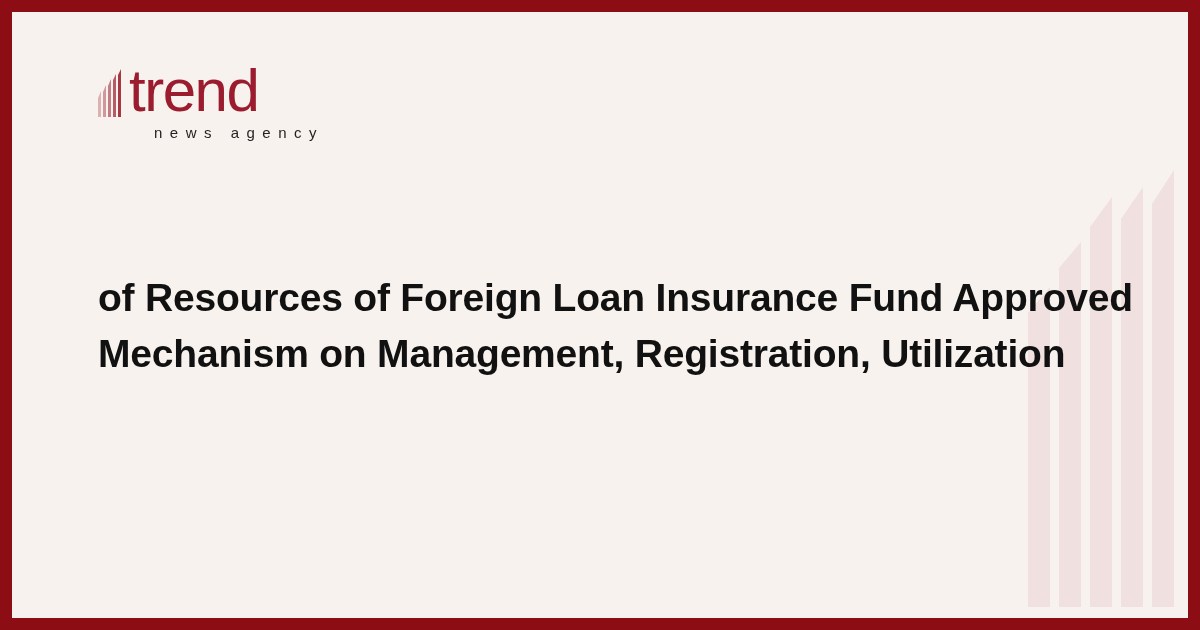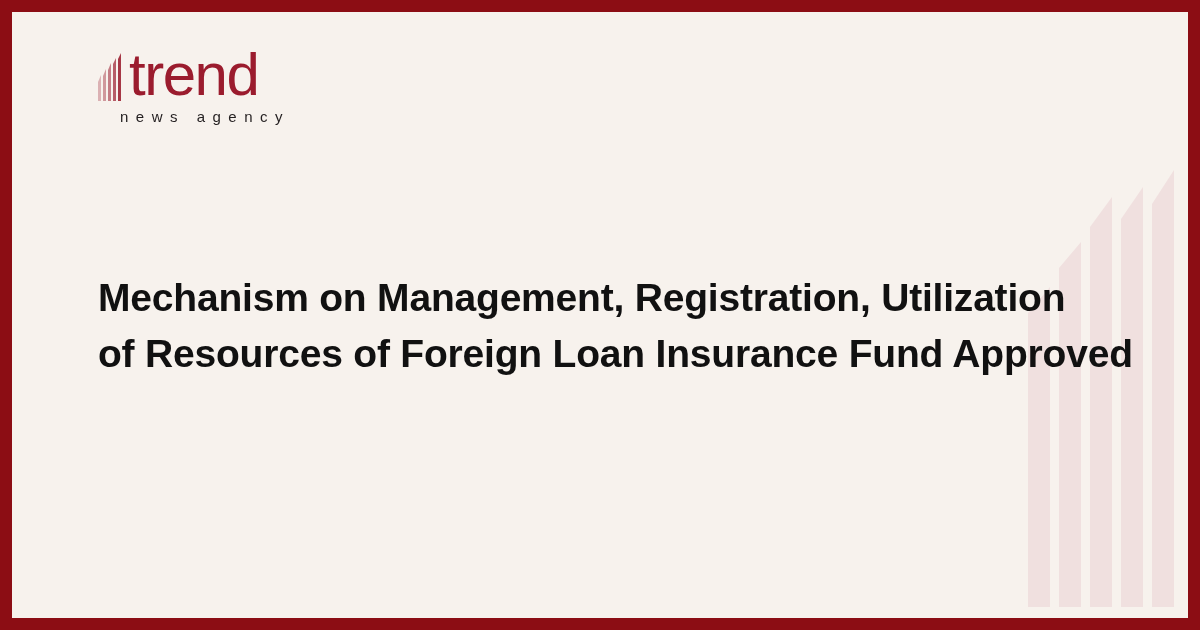--- a/index.html
+++ b/index.html
@@ -52,22 +52,23 @@
   .watermark .wm-bar.b1 { height: 320px; clip-path: polygon(0 26px, 100% 0,   100% 100%, 0 100%); }
   .watermark .wm-bar.b2 { height: 365px; clip-path: polygon(0 26px, 100% 0,   100% 100%, 0 100%); }
   .watermark .wm-bar.b3 { height: 410px; clip-path: polygon(0 30px, 100% 0,   100% 100%, 0 100%); }
   .watermark .wm-bar.b4 { height: 420px; clip-path: polygon(0 32px, 100% 0,   100% 100%, 0 100%); }
   .watermark .wm-bar.b5 { height: 437px; clip-path: polygon(0 34px, 100% 0,   100% 100%, 0 100%); }
 
   
   .logo {
     position: absolute;
     left: 86px;
-    top: 28px;
+    top: 44px;
     width: 260px;
+    text-align: center;
   }
   .logo-row {
     display: flex;
     align-items: flex-end;
     height: 62px;
   }
   .logo-mark {
     width: 30px;
     height: 50px;
     display: flex;
@@ -142,18 +143,18 @@
           <div class="lm lm3"></div>
           <div class="lm lm4"></div>
           <div class="lm lm5"></div>
         </div>
         <div class="logo-wordmark">trend</div>
       </div>
       <div class="logo-tagline">news agency</div>
     </div>
 
     <div class="headline">
+      <span class="hl-line">of Resources of Foreign Loan Insurance Fund Approved</span>
       <span class="hl-line">Mechanism on Management, Registration, Utilization</span>
-      <span class="hl-line">of Resources of Foreign Loan Insurance Fund Approved</span>
     </div>
 
   </div>
 </div>
 
 </body></html>

